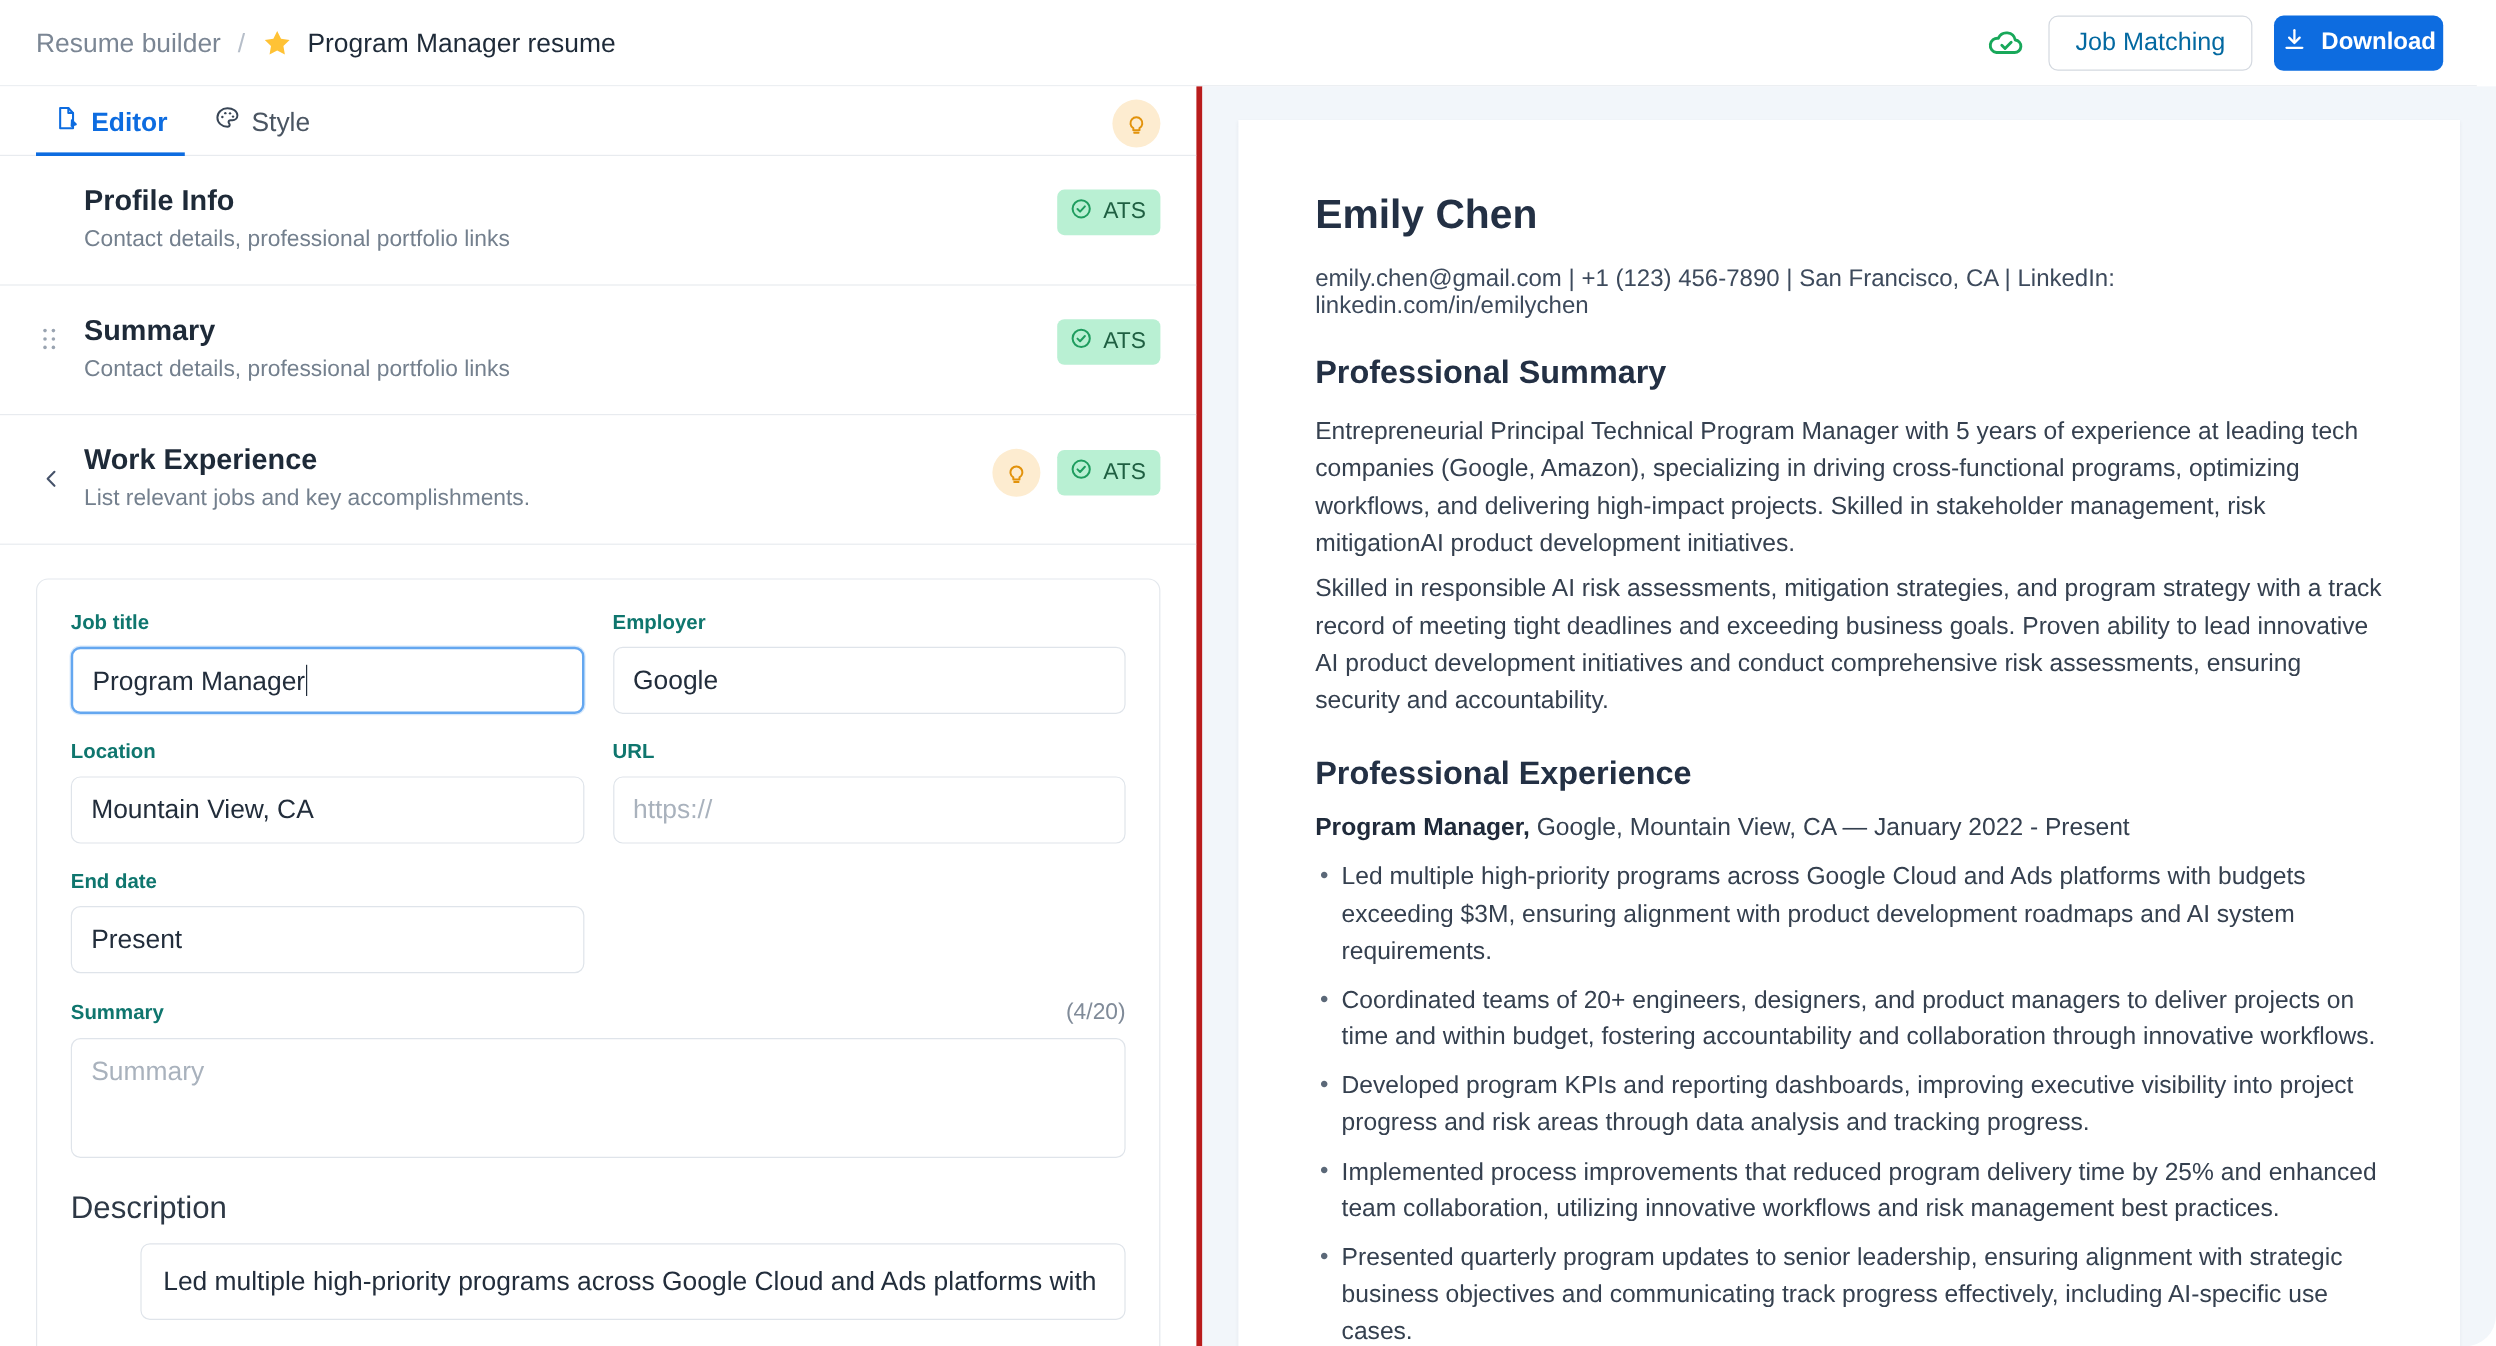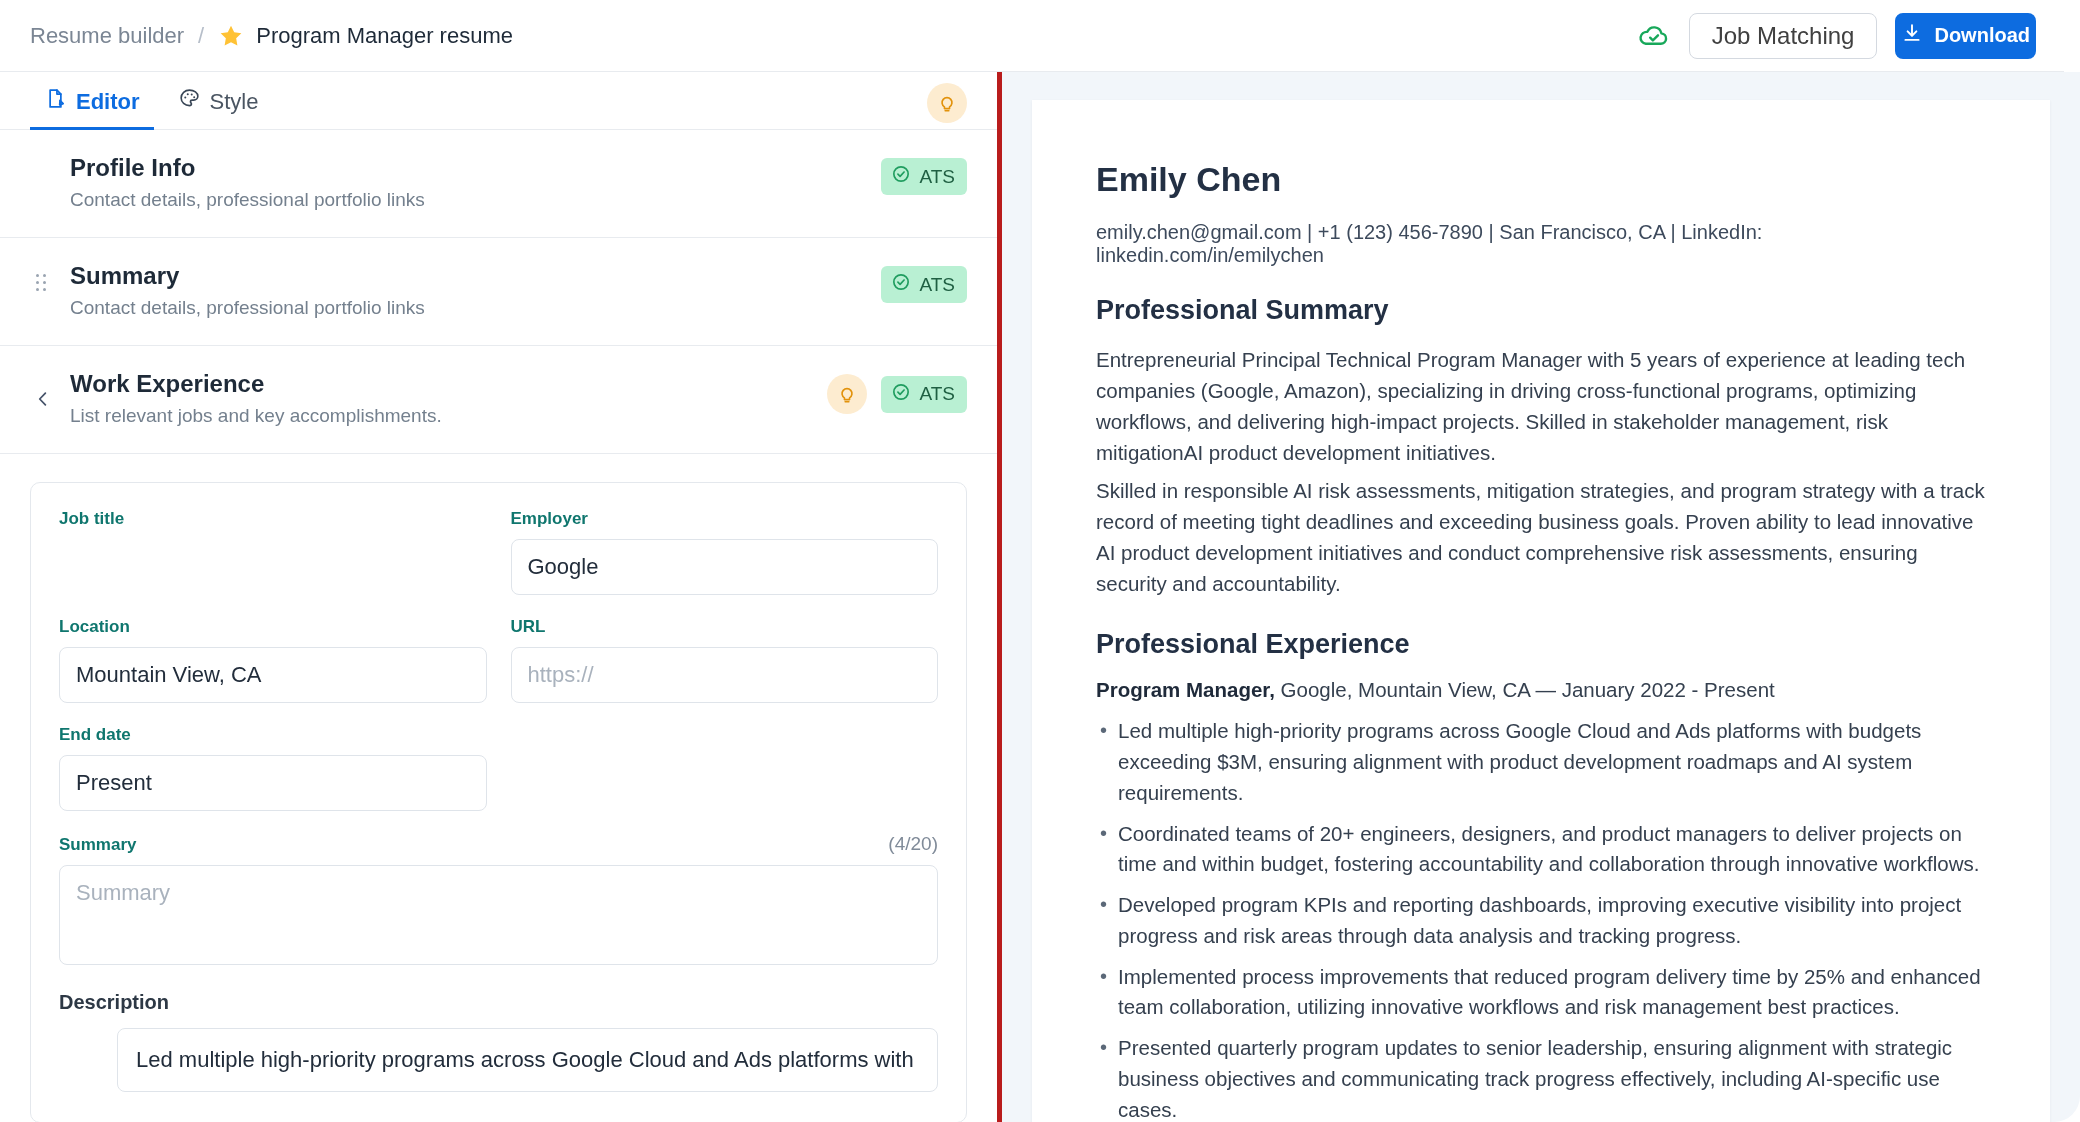--- a/index.html
+++ b/index.html
@@ -55,22 +55,22 @@
   }
 
   .cloud-saved { display: inline-flex; align-items: center; }
 
   .btn-secondary {
     height: 46px;
     padding: 0 22px;
     border: 1px solid #d4d9e0;
     border-radius: 8px;
     background: #ffffff;
-    color: #404040;
-    font-size: 24px;
+    color: #0369a1;
+    font-size: 21px;
     font-family: "Liberation Sans", sans-serif;
     display: inline-flex;
     align-items: center;
     cursor: pointer;
   }
 
   .btn-primary {
     height: 46px;
     padding: 0 6px;
     border: none;
@@ -260,22 +260,22 @@
     resize: none;
     width: 100%;
     height: 100px;
     outline: none;
   }
   .textarea::placeholder { color: #a9b2bd; }
 
   .full-span { grid-column: 1 / 3; }
 
   .desc-label {
-    font-size: 20px;
-    font-weight: bold;
+    font-size: 26px;
+    font-weight: normal;
     color: #2d3845;
     margin: 26px 0 14px 0;
   }
   .desc-box {
     margin-left: 58px;
     border: 1px solid #dfe4ea;
     border-radius: 8px;
     padding: 16px 18px;
     font-size: 22px;
     color: #222d3b;
@@ -490,20 +490,23 @@
           <span>ATS</span>
         </span>
       </div>
     </div>
 
     <div class="form-card">
       <div class="field-grid">
 
         <div class="field">
           <div class="field-label">Job title</div>
+          <div class="input focused">
+            <span style="line-height:54px">Program Manager</span><span class="caret"></span>
+          </div>
         </div>
 
         <div class="field">
           <div class="field-label">Employer</div>
           <input class="input" value="Google" style="">
         </div>
 
         <div class="field">
           <div class="field-label">Location</div>
           <input class="input" value="Mountain View, CA" style="">

